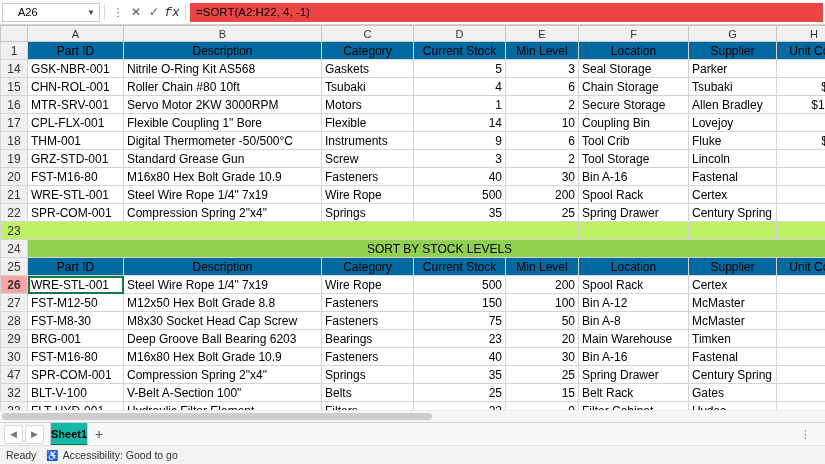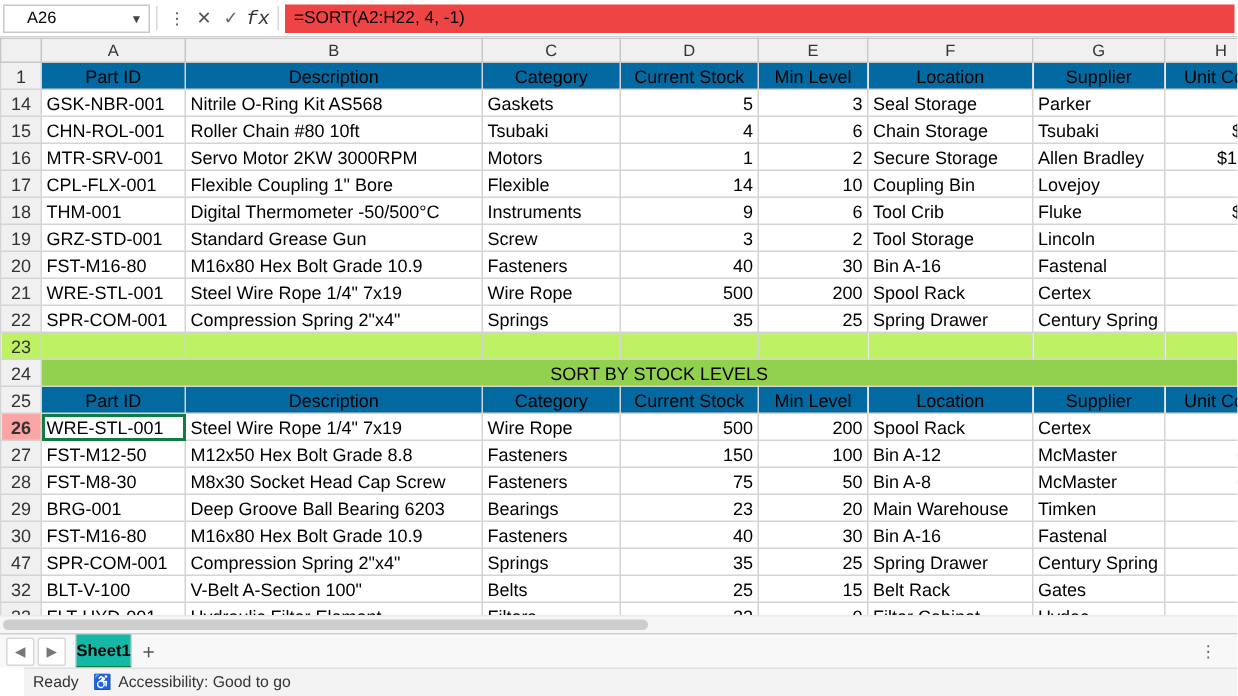--- a/index.html
+++ b/index.html
@@ -90,21 +90,21 @@
     width:22px;height:21px;display:flex;align-items:center;justify-content:center;
     font-size:14px;color:#555;
   }
   .tab-spacer{flex:1;}
   .tab-dots{font-size:11px;color:#666;padding:0 10px;}
 
   
   .statusbar{
     height:18px;min-height:18px;display:flex;align-items:center;
     background:#f3f3f3;border-top:1px solid #e0e0e0;padding:0 6px;
-    font-size:10.5px;color:#333;gap:10px;margin-left:16px;
+    font-size:10.5px;color:#333;gap:10px;
   }
   .status-item{display:flex;align-items:center;gap:4px;}
   .sb-ico{font-size:10px;color:#444;}
   .scroll-h{
     height:11px;background:#f6f6f6;border-top:1px solid #eaeaea;display:flex;align-items:center;
   }
   .scroll-thumb{height:7px;background:#cdcdcd;border-radius:4px;margin-left:2px;}
 </style>
 </head>
 <body>

